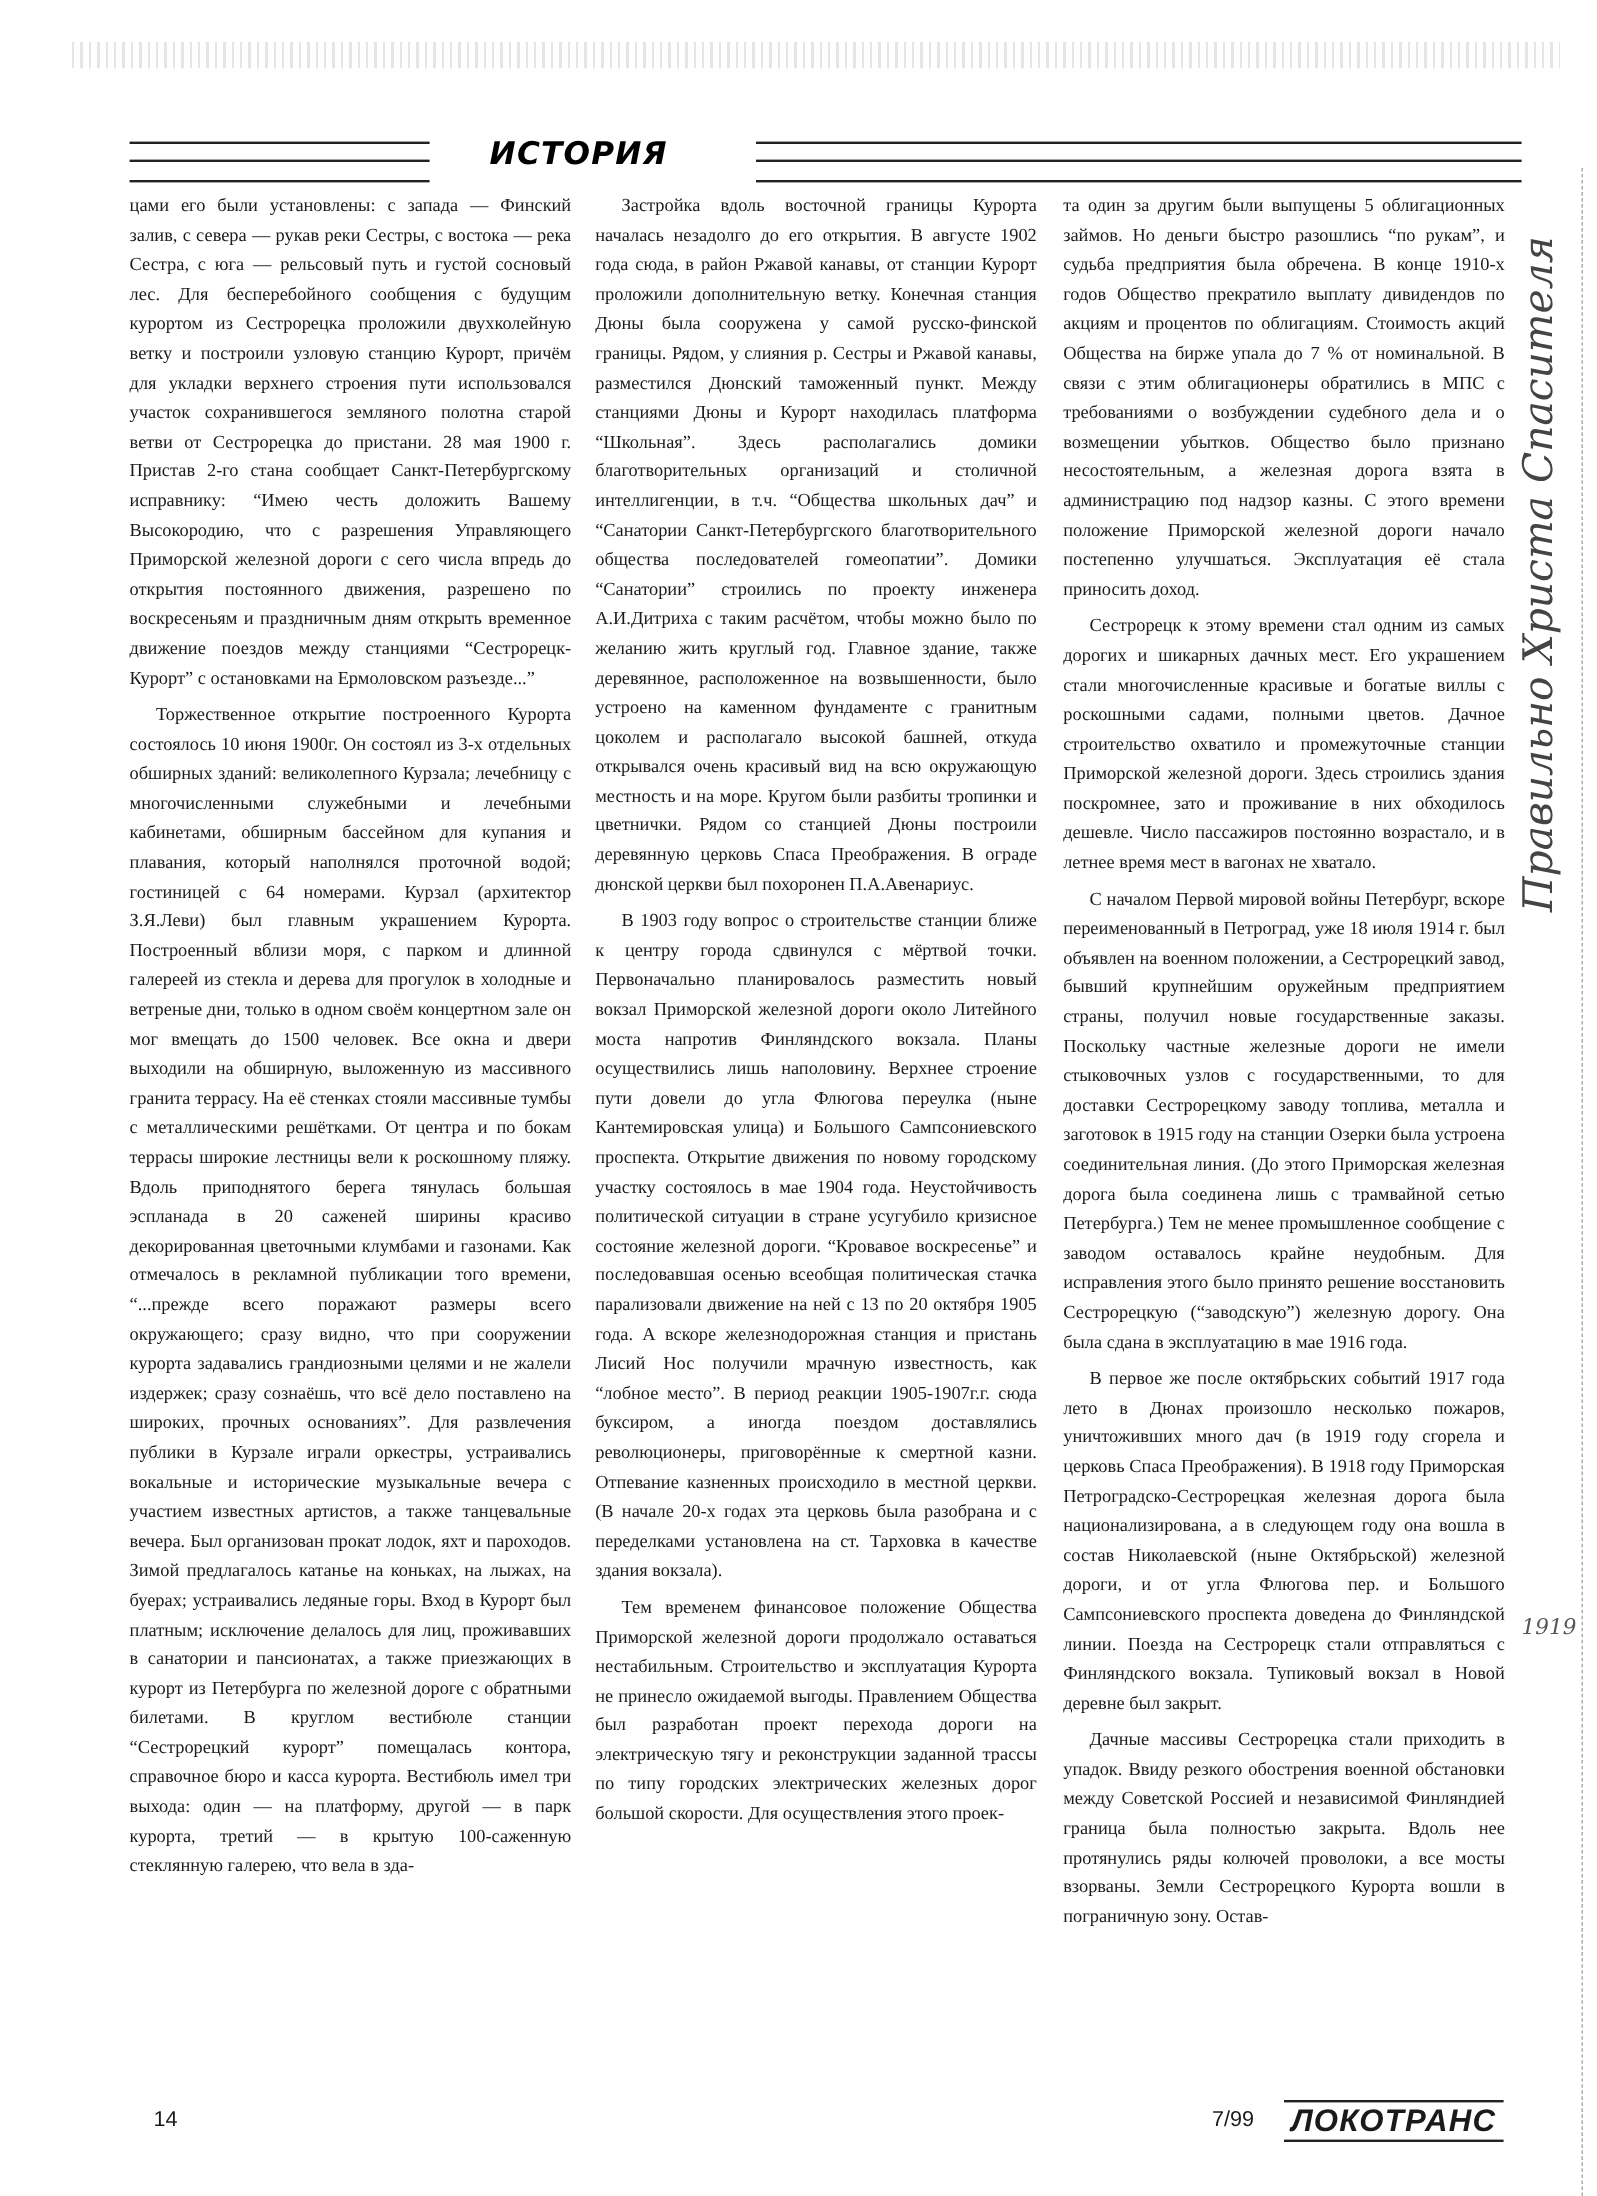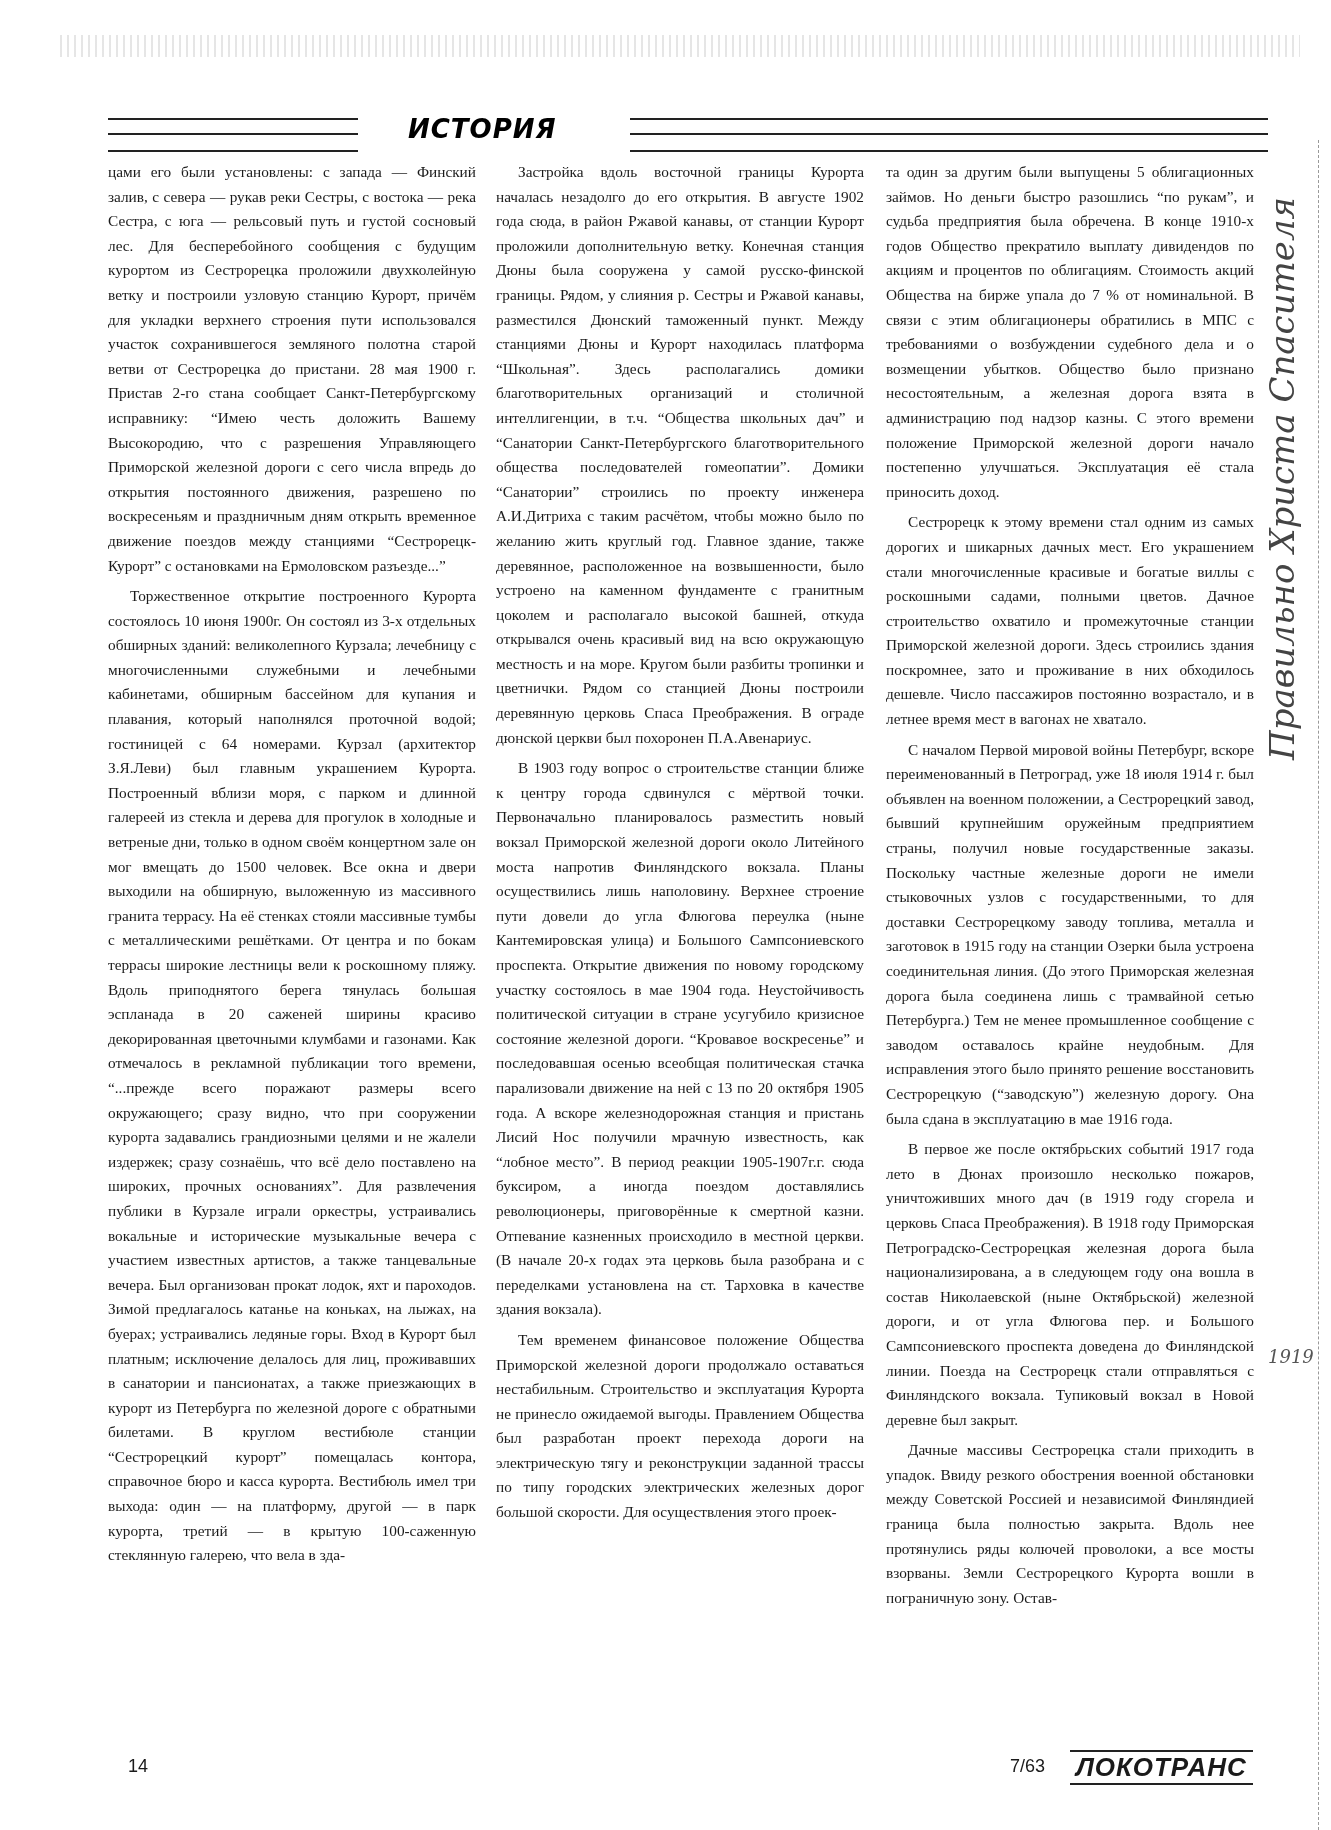--- a/index.html
+++ b/index.html
@@ -48,14 +48,14 @@
     <p>С началом Первой мировой войны Петербург, вскоре переименованный в Петроград, уже 18 июля 1914 г. был объявлен на военном положении, а Сестрорецкий завод, бывший крупнейшим оружейным предприятием страны, получил новые государственные заказы. Поскольку частные железные дороги не имели стыковочных узлов с государственными, то для доставки Сестрорецкому заводу топлива, металла и заготовок в 1915 году на станции Озерки была устроена соединительная линия. (До этого Приморская железная дорога была соединена лишь с трамвайной сетью Петербурга.) Тем не менее промышленное сообщение с заводом оставалось крайне неудобным. Для исправления этого было принято решение восстановить Сестрорецкую (“заводскую”) железную дорогу. Она была сдана в эксплуатацию в мае 1916 года.</p>
     <p>В первое же после октябрьских событий 1917 года лето в Дюнах произошло несколько пожаров, уничтоживших много дач (в 1919 году сгорела и церковь Спаса Преображения). В 1918 году Приморская Петроградско-Сестрорецкая железная дорога была национализирована, а в следующем году она вошла в состав Николаевской (ныне Октябрьской) железной дороги, и от угла Флюгова пер. и Большого Сампсониевского проспекта доведена до Финляндской линии. Поезда на Сестрорецк стали отправляться с Финляндского вокзала. Тупиковый вокзал в Новой деревне был закрыт.</p>
     <p>Дачные массивы Сестрорецка стали приходить в упадок. Ввиду резкого обострения военной обстановки между Советской Россией и независимой Финляндией граница была полностью закрыта. Вдоль нее протянулись ряды колючей проволоки, а все мосты взорваны. Земли Сестрорецкого Курорта вошли в пограничную зону. Остав-</p>
   </div>
 
 <div class="handnote">Правильно Христа Спасителя</div>
 <div class="handyear">1919</div>
 <div class="rightedge"></div>
 
 <div class="footer-page">14</div>
-<div class="footer-issue">7/63</div>
+<div class="footer-issue">7/99</div>
 <div class="logo">ЛОКОТРАНС</div>
 
 </body></html>

